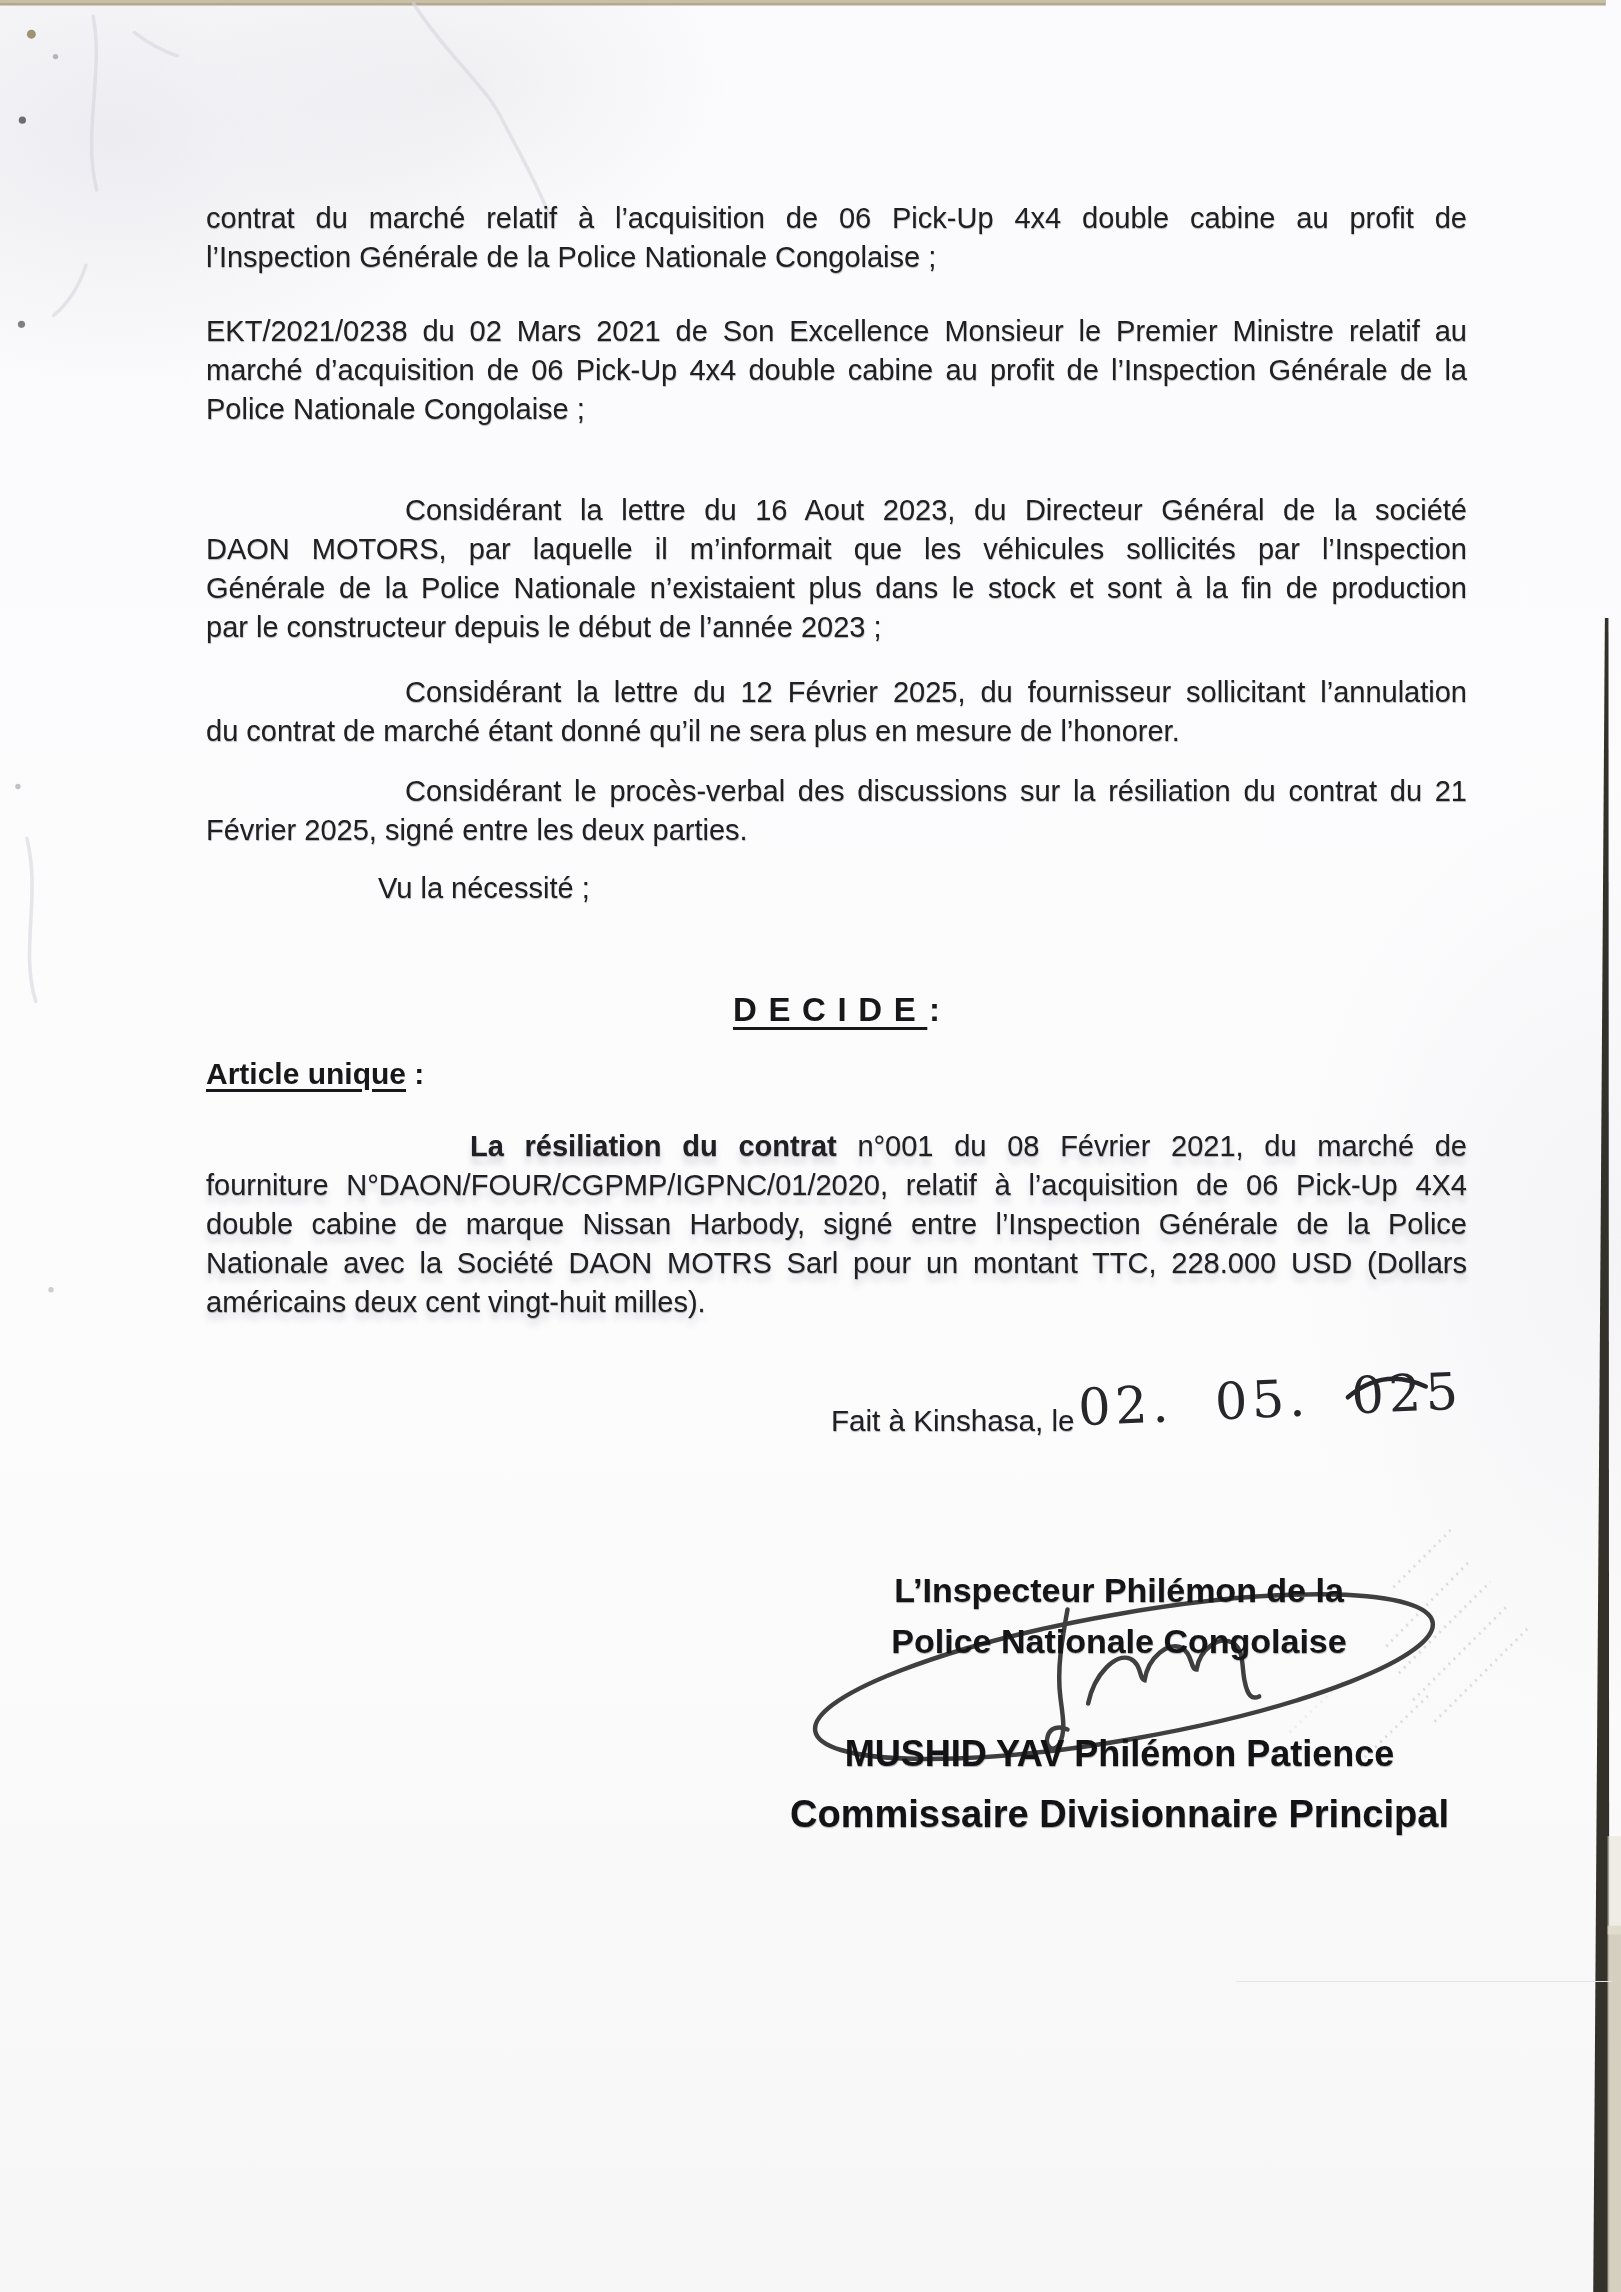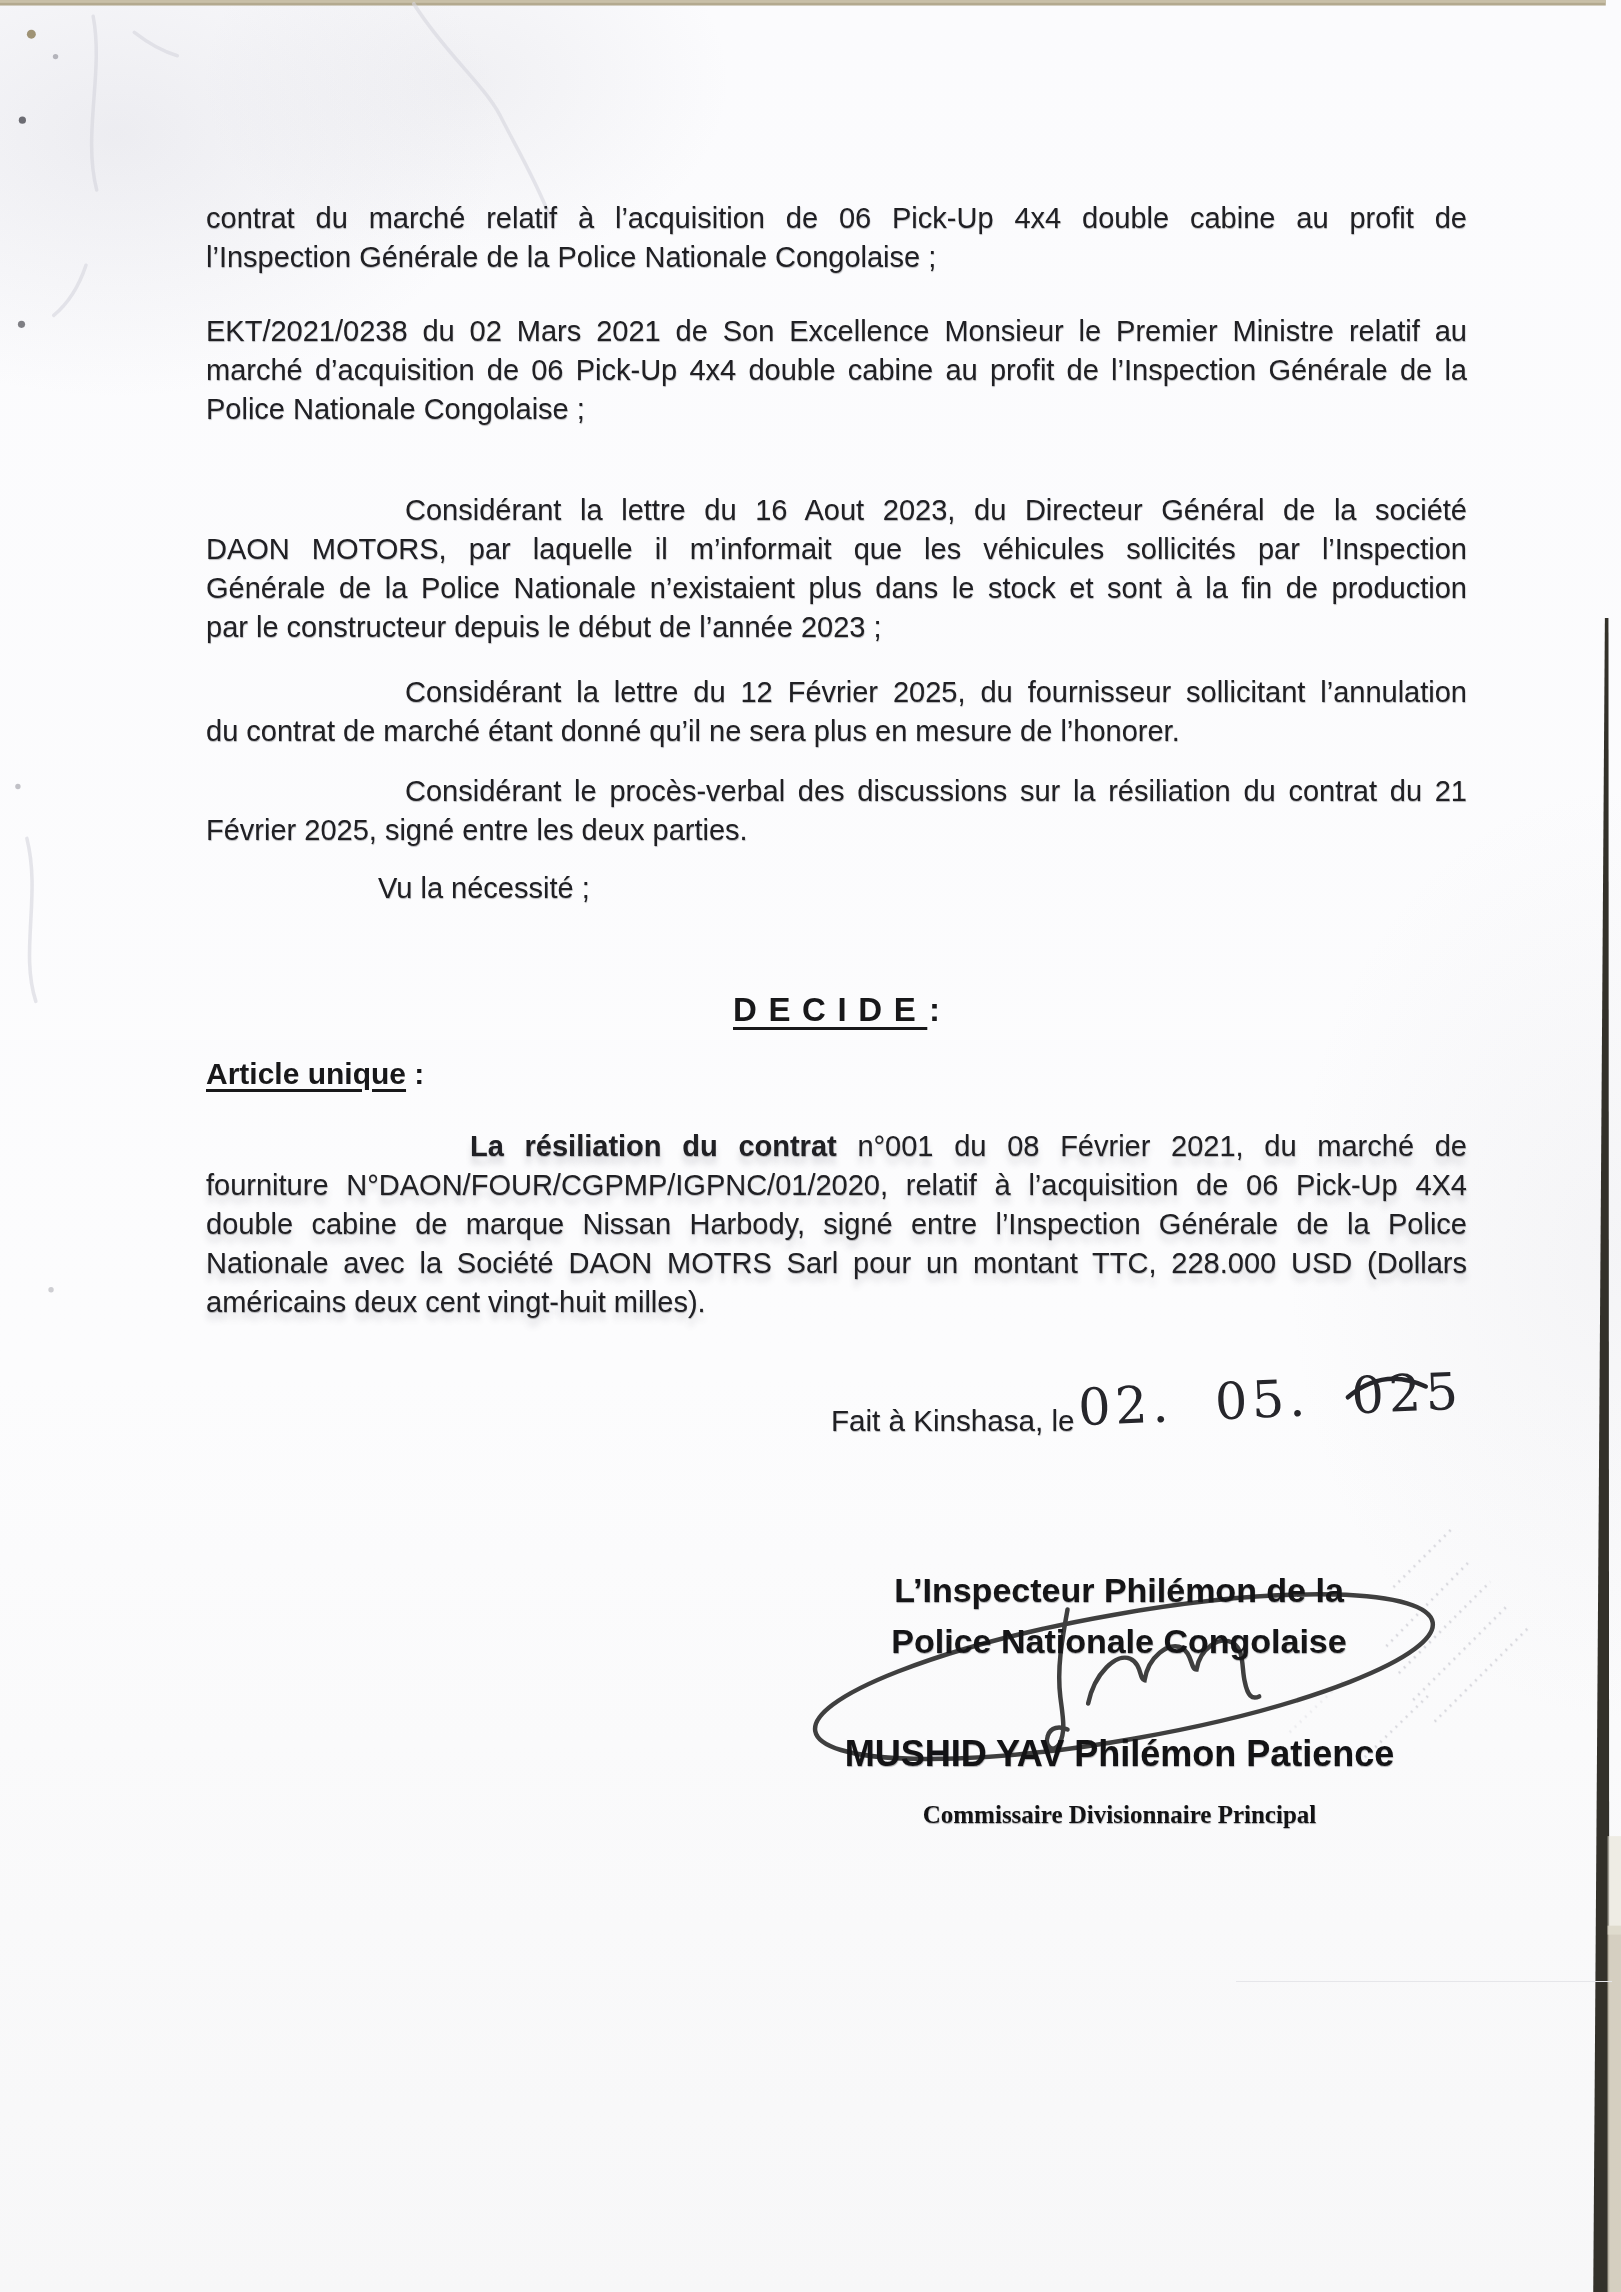--- a/index.html
+++ b/index.html
@@ -48,21 +48,21 @@
     font-size:51px; letter-spacing:4.5px; word-spacing:21.5px;
     color:#26262b; transform:rotate(-2.5deg);
   }
 
   .sig-title { position:absolute; left:803px; top:1565px; width:632px; text-align:center;
     font-size:34px; font-weight:bold; line-height:51px; color:#151517;
     text-shadow:0.4px 0.9px 0.9px rgba(20,20,25,.35); }
   .sig-name  { position:absolute; left:788px; top:1723px; width:663px; text-align:center; color:#131315;
     text-shadow:0.4px 0.9px 0.9px rgba(20,20,25,.35); }
   .sig-name .nm { font-size:36px; font-weight:bold; line-height:61px; }
-  .sig-name .rk { font-size:25px; font-weight:bold; line-height:61px;font-family:Liberation Serif, serif; }
+  .sig-name .rk { font-size:38px; font-weight:bold; line-height:61px; }
 
   .hairline { position:absolute; left:1236px; top:1981px; width:376px; height:0.9px; background:#e6e6ea; }
 </style>
 </head>
 <body>
 
 <div class="page">
 
   <svg class="artifacts" viewBox="0 0 1810 2560" xmlns="http://www.w3.org/2000/svg">
 

